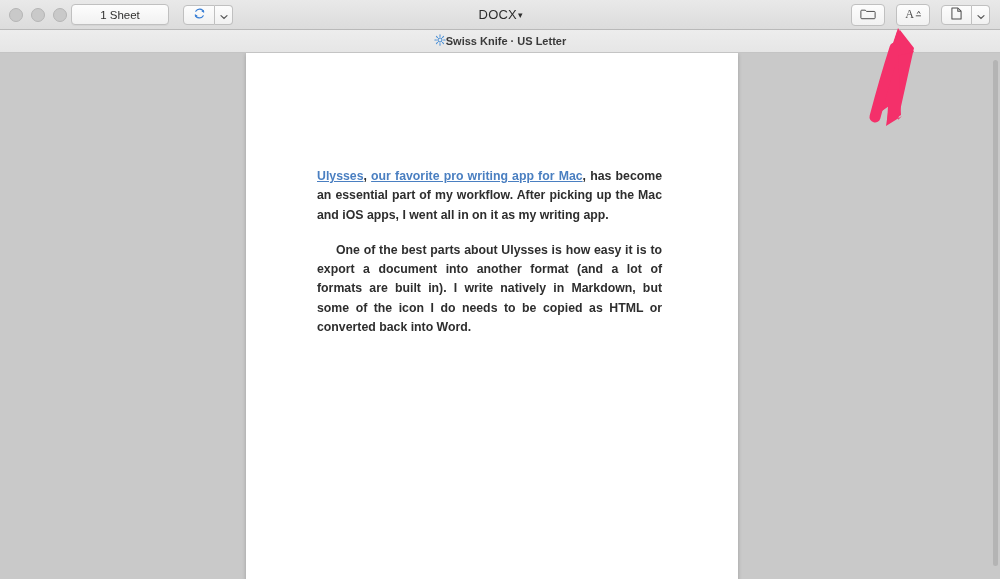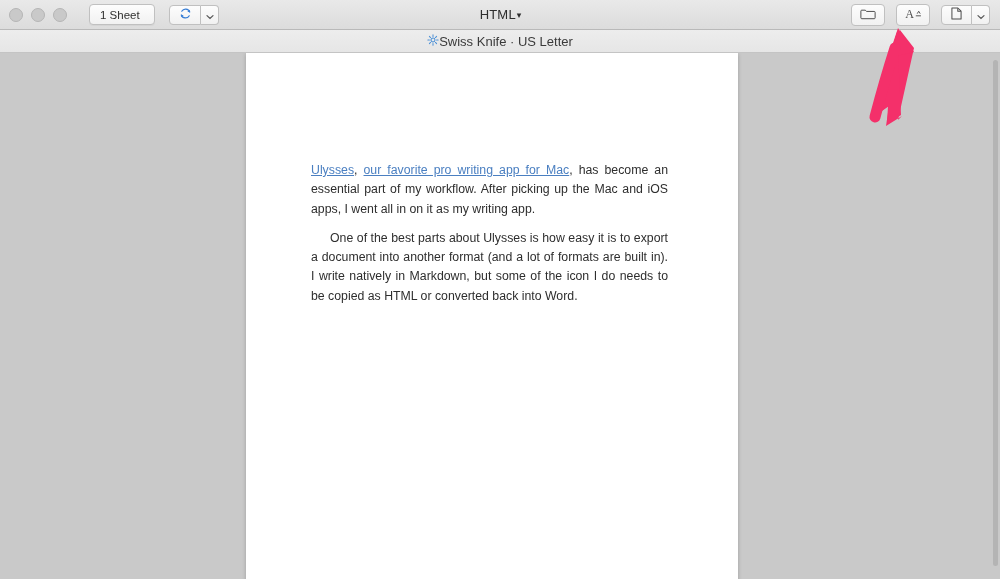--- a/index.html
+++ b/index.html
@@ -40,31 +40,31 @@
   }
   .dot {
     width: 12px;
     height: 12px;
     border-radius: 50%;
     background: #c9c9c9;
     border: 0.5px solid #b5b5b5;
   }
 
   .sheet-badge {
-    margin-left: 22px;
+    margin-left: 4px;
     min-width: 44px;
     height: 19px;
-    padding: 0 10px;
+    padding: 0 26px;
     border-radius: 4px;
     background: linear-gradient(to bottom, #fdfdfd, #f1f1f1);
     border: 1px solid #c0c0c0;
     box-shadow: 0 1px 0 rgba(0,0,0,0.04);
     display: flex;
     align-items: center;
-    justify-content: flex-start;
+    justify-content: center;
     font-size: 11.5px;
     color: #30302f;
   }
 
   .refresh-group {
     margin-left: 14px;
     display: flex;
     align-items: stretch;
     height: 20px;
   }
@@ -128,22 +128,23 @@
   .tb-group .seg.r { width: 17px; border-left: none; border-radius: 0 4px 4px 0; }
 
   
   .subbar {
     height: 22px;
     background: linear-gradient(to bottom, #ededed, #e6e6e6);
     border-bottom: 1px solid #c4c4c4;
     display: flex;
     align-items: center;
     justify-content: center;
-    font-size: 13px;
+    font-size: 11px;
     color: #3a3a3a;
+    font-weight: bold;
   }
 
   
   .doc-area {
     position: relative;
     height: 528px;
     background: #c9c9c9;
     overflow: hidden;
   }
   .page {
@@ -156,21 +157,21 @@
     box-shadow: 0 1px 4px rgba(0,0,0,0.22);
   }
   .page-body {
     padding: 98px 60px 0 55px;
     font-family: "Liberation Sans", sans-serif;
     font-size: 12.3px;
     line-height: 19.3px;
     color: #2e2e2e;
     text-align: justify;
   }
-  .page-body p { margin: 10px; }
+  .page-body p { margin: 16px; font-weight: bold; }
   .page-body p.indent { text-indent: 19px; }
   .page-body a {
     color: #4a7fc1;
     text-decoration: underline;
   }
 
   
   .scrollbar {
     position: absolute;
     right: 2px;
@@ -230,21 +231,21 @@
       <div class="seg right">
         <span>
           <svg width="8" height="6" viewBox="0 0 8 6">
               <path d="M1 1.6L4 4.5 7 1.6" fill="none" stroke="#555" stroke-width="1.2" stroke-linecap="round"></path>
             </svg>
         </span>
       </div>
     </div>
 
     <div class="win-title">
-      <span>HTML</span><span class="chev">▾</span>
+      <span>DOCX</span><span class="chev">▾</span>
     </div>
 
     <div class="tb-right">
       <div class="tb-btn">
         <span>
           <svg width="16" height="12" viewBox="0 0 18 13">
             <path d="M1 3.2a1 1 0 0 1 1-1h4l1.3 1.4H16a1 1 0 0 1 1 1v6.2a1 1 0 0 1-1 1H2a1 1 0 0 1-1-1z" fill="none" stroke="#4c4c4c" stroke-width="1.1" stroke-linejoin="round"></path>
           </svg>
         </span>
       </div>

